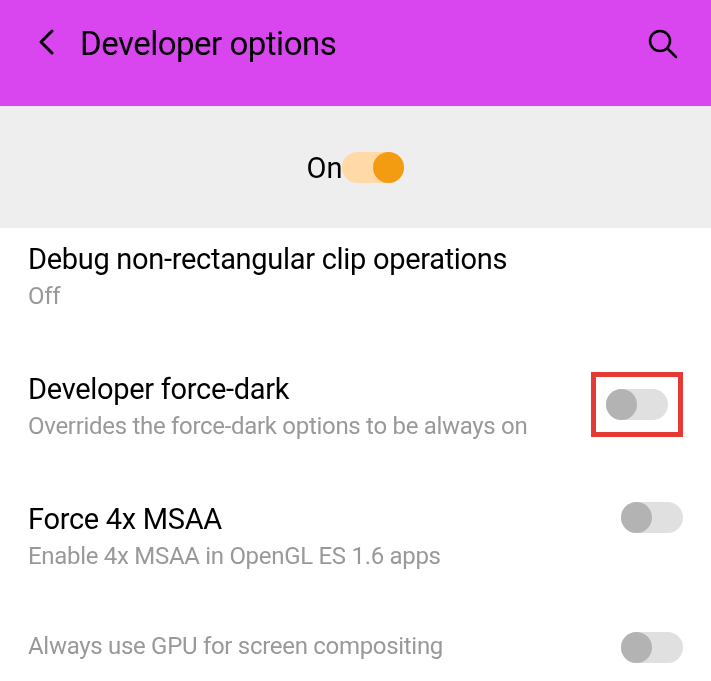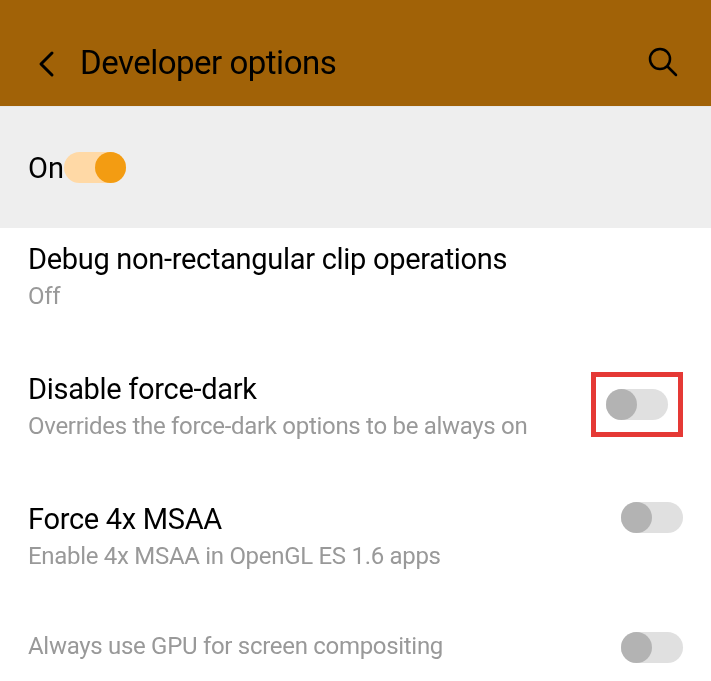--- a/index.html
+++ b/index.html
@@ -9,24 +9,24 @@
     }
     body {
       font-family: -apple-system, BlinkMacSystemFont, "Segoe UI", Roboto, Helvetica, Arial, sans-serif;
       background: #ffffff;
       width: 711px;
       height: 681px;
       overflow: hidden;
     }
     .header {
       display: flex;
-      align-items: flex-end;
+      align-items: flex-start;
       padding: 24px 28px;
       border-bottom: 1px solid #e8e8e8;
-      background: #a16207;
+      background: #d946ef;
       height: 107px;
     }
     .back-btn {
       display: flex;
       align-items: center;
       justify-content: center;
       width: 36px;
       height: 36px;
       margin-right: 16px;
       cursor: pointer;
@@ -50,21 +50,21 @@
       height: 40px;
       cursor: pointer;
     }
     .search-btn svg {
       width: 32px;
       height: 32px;
     }
     .master-row {
       display: flex;
       align-items: center;
-      justify-content: flex-start;
+      justify-content: center;
       padding: 0 28px;
       background: #eeeeee;
       height: 121px;
     }
     .master-label {
       font-size: 29px;
       font-weight: 400;
       color: #000000;
     }
     .toggle-on {
@@ -167,21 +167,21 @@
 
 <div class="setting-row first">
   <div class="setting-text">
     <div class="setting-title">Debug non-rectangular clip operations</div>
     <div class="setting-subtitle">Off</div>
   </div>
 </div>
 
 <div class="setting-row">
   <div class="setting-text">
-    <div class="setting-title">Disable force-dark</div>
+    <div class="setting-title">Developer force-dark</div>
     <div class="setting-subtitle">Overrides the force-dark options to be always on</div>
   </div>
   <div class="toggle-wrapper">
     <div class="highlight-box">
       <div class="toggle-off"></div>
     </div>
   </div>
 </div>
 
 <div class="setting-row">

